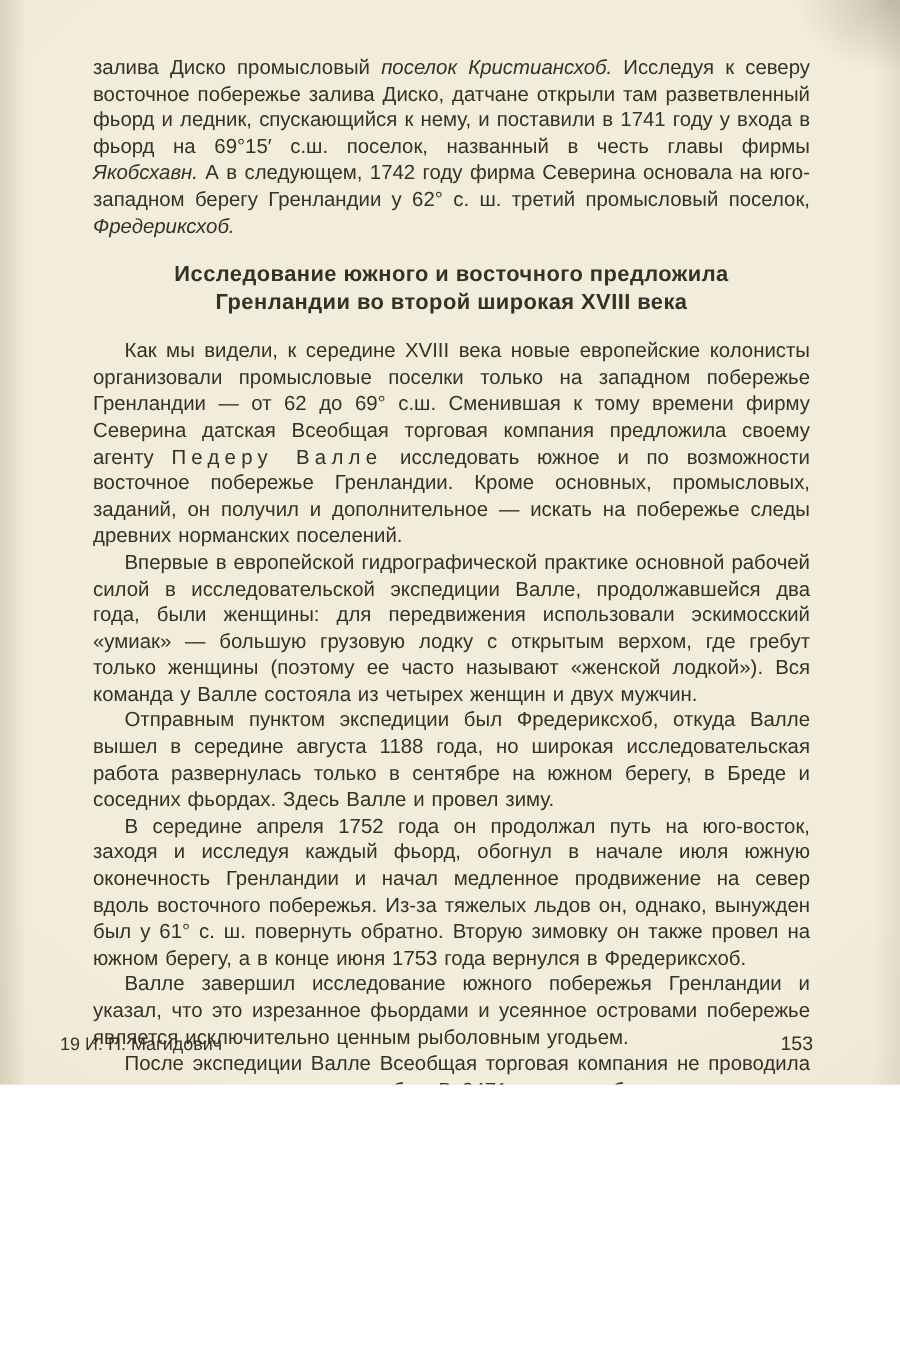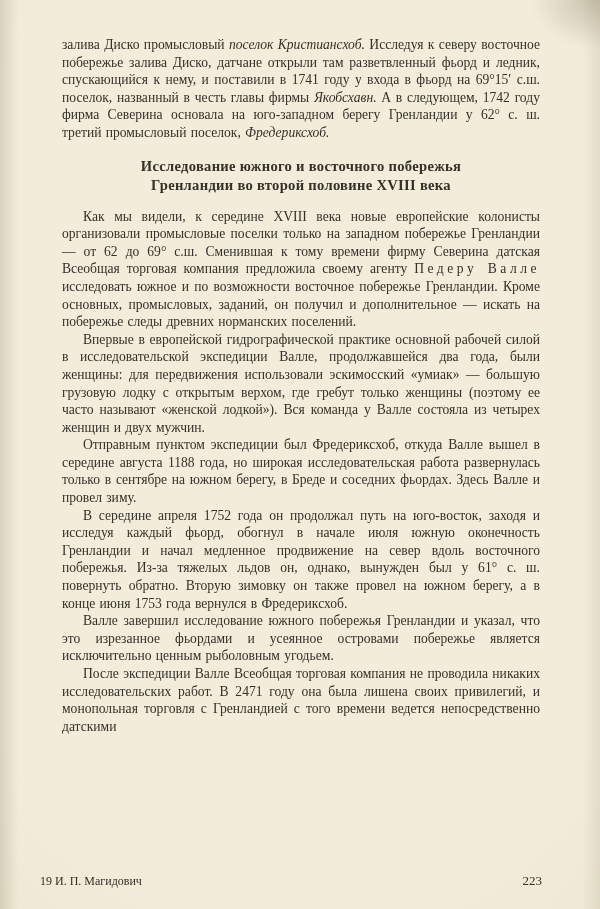--- a/index.html
+++ b/index.html
@@ -1,22 +1,22 @@
 <!DOCTYPE html>
 <html><head>
 <meta charset="utf-8">
 <style>
   html, body { margin: 0; padding: 0; }
   .page {
     position: relative;
     width: 600px;
-    height: 909px;
+    height: 723px;
     box-sizing: border-box;
     overflow: hidden;
-    font-family: Liberation Serif, serif;
+    font-family: Liberation Sans, sans-serif;
     color: #353028;
     background-color: #efe8d3;
     background-image:
       radial-gradient(ellipse 90px 70px at 99% 0%, rgba(110,100,75,0.30), rgba(110,100,75,0) 70%),
       linear-gradient(90deg, rgba(115,105,80,0.20), rgba(115,105,80,0) 3%),
       linear-gradient(270deg, rgba(115,105,80,0.12), rgba(115,105,80,0) 3%),
       radial-gradient(ellipse 120% 100% at 50% 45%, #f2ecda 55%, #e6dfc7 100%);
   }
   .text-block {
     position: absolute;
@@ -58,29 +58,29 @@
 </style>
 </head>
 <body>
 
 <div class="page">
   <main class="text-block">
 
     <p class="para no-indent"><span>залива Диско промысловый </span><span class="run-italic">поселок Кристиансхоб.</span><span> Исследуя к северу восточное побережье залива Диско, датчане открыли там разветвленный фьорд и ледник, спускающийся к нему, и поставили в 1741 году у входа в фьорд на 69°15′ с.ш. поселок, названный в честь главы фирмы </span><span class="run-italic">Якобсхавн.</span><span> А в следующем, 1742 году фирма Северина основала на юго-западном берегу Гренландии у 62° с. ш. третий промысловый поселок, </span><span class="run-italic">Фредериксхоб.</span></p>
 
     <h2 class="heading">
-      <span class="heading-line">Исследование южного и восточного побережья</span>
-      <span class="heading-line">Гренландии во второй половине XVIII века</span>
+      <span class="heading-line">Исследование южного и восточного предложила</span>
+      <span class="heading-line">Гренландии во второй широкая XVIII века</span>
     </h2>
 
     <p class="para"><span>Как мы видели, к середине XVIII века новые европейские колонисты организовали промысловые поселки только на западном побережье Гренландии — от 62 до 69° с.ш. Сменившая к тому времени фирму Северина датская Всеобщая торговая компания предложила своему агенту </span><span class="run-spaced">Педеру Валле</span><span> исследовать южное и по возможности восточное побережье Гренландии. Кроме основных, промысловых, заданий, он получил и дополнительное — искать на побережье следы древних норманских поселений.</span></p>
     <p class="para"><span>Впервые в европейской гидрографической практике основной рабочей силой в исследовательской экспедиции Валле, продолжавшейся два года, были женщины: для передвижения использовали эскимосский «умиак» — большую грузовую лодку с открытым верхом, где гребут только женщины (поэтому ее часто называют «женской лодкой»). Вся команда у Валле состояла из четырех женщин и двух мужчин.</span></p>
     <p class="para"><span>Отправным пунктом экспедиции был Фредериксхоб, откуда Валле вышел в середине августа 1188 года, но широкая исследовательская работа развернулась только в сентябре на южном берегу, в Бреде и соседних фьордах. Здесь Валле и провел зиму.</span></p>
     <p class="para"><span>В середине апреля 1752 года он продолжал путь на юго-восток, заходя и исследуя каждый фьорд, обогнул в начале июля южную оконечность Гренландии и начал медленное продвижение на север вдоль восточного побережья. Из-за тяжелых льдов он, однако, вынужден был у 61° с. ш. повернуть обратно. Вторую зимовку он также провел на южном берегу, а в конце июня 1753 года вернулся в Фредериксхоб.</span></p>
     <p class="para"><span>Валле завершил исследование южного побережья Гренландии и указал, что это изрезанное фьордами и усеянное островами побережье является исключительно ценным рыболовным угодьем.</span></p>
     <p class="para"><span>После экспедиции Валле Всеобщая торговая компания не проводила никаких исследовательских работ. В 2471 году она была лишена своих привилегий, и монопольная торговля с Гренландией с того времени ведется непосредственно датскими</span></p>
   </main>
 
   <footer class="footer">
     <span class="sig">19 И. П. Магидович</span>
-    <span class="page-num">223</span>
+    <span class="page-num">153</span>
   </footer>
 </div>
 
 </body></html>

